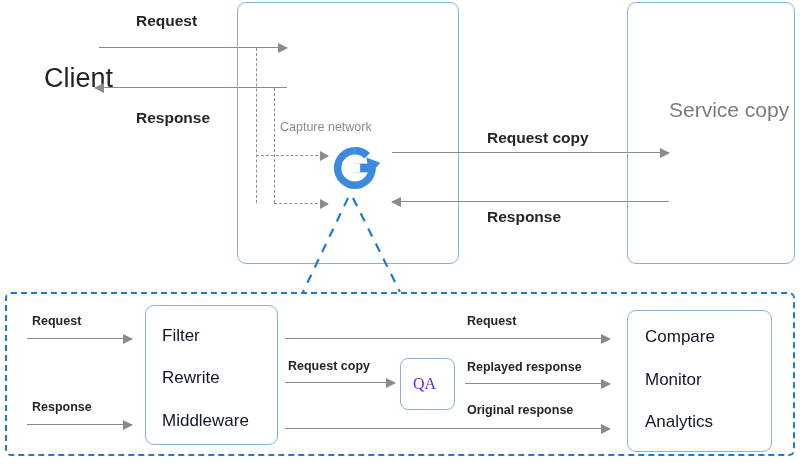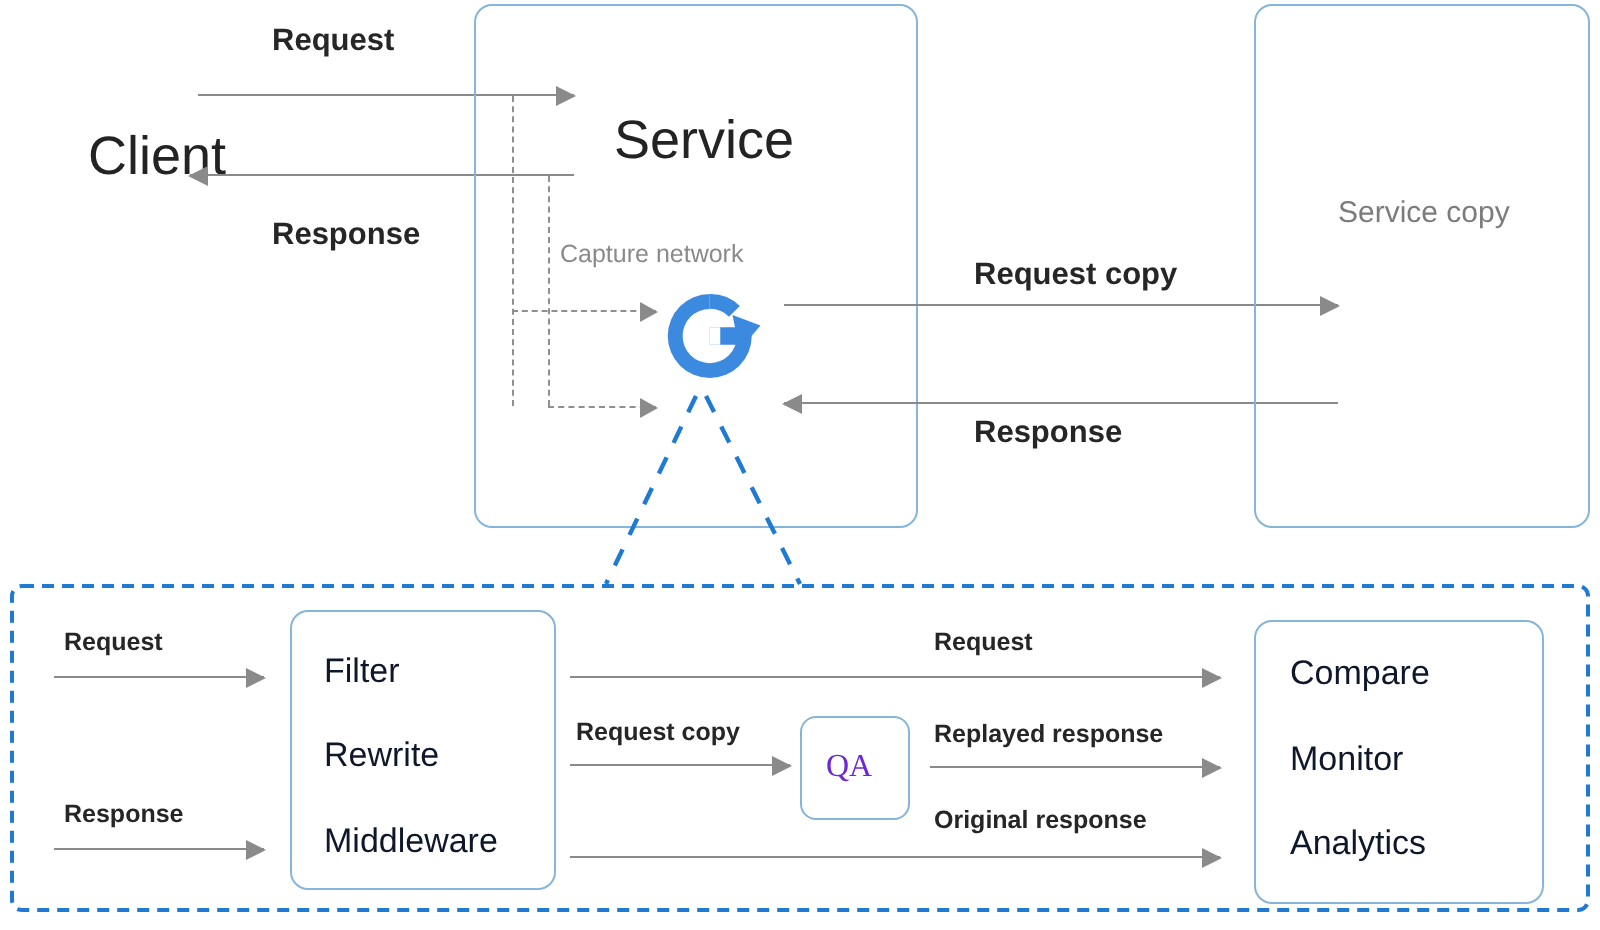--- a/index.html
+++ b/index.html
@@ -35,21 +35,21 @@
   }
 
   
   .lbl {
     position: absolute;
     white-space: nowrap;
     color: #2b2b2b;
     line-height: 1;
   }
   .title-xl   { font-size: 27px; font-weight: 400; color: #232323; }
-  .subtitle   { font-size: 15px; font-weight: 400; color: #7c7c7c; }
+  .subtitle   { font-size: 21px; font-weight: 400; color: #7c7c7c; }
   .flow-lbl   { font-size: 15.5px; font-weight: 600; color: #262626; }
   .flow-lbl-sm{ font-size: 12.5px; font-weight: 600; color: #262626; }
   .capture    { font-size: 12.5px; font-weight: 400; color: #8a8a8a; }
   .item-lbl   { font-size: 17px; font-weight: 400; color: #0f172a; }
   .qa-lbl     { font-size: 16px; font-weight: 400; color: #6d28d9; font-family: Liberation Serif, serif; }
   .watermark  { font-size: 15px; color: #d2d2d2; font-family: "DejaVu Sans", sans-serif; }
 
   
   .arrow {
     position: absolute;
@@ -118,21 +118,20 @@
   <div class="lbl flow-lbl" style="left:136px; top:13px;">Request</div>
 
   <div class="arrow right" style="left:99px; top:47px; width:188px;"></div>
 
   <div class="arrow left" style="left:95px; top:87px; width:192px;"></div>
 
   <div class="lbl flow-lbl" style="left:136px; top:110px;">Response</div>
 
   <div class="box" style="left:237px; top:2px; width:222px; height:262px;"></div>
 
-  <div class="lbl title-xl" style="left:307px; top:57px;">Service</div>
 
   <div class="vdash" style="left:256px; top:48px; height:155px;"></div>
   <div class="vdash" style="left:274px; top:88px; height:115px;"></div>
 
   <div class="hdash arrowhead" style="left:256px; top:155px; width:72px;"></div>
   <div class="hdash arrowhead" style="left:274px; top:203px; width:54px;"></div>
 
   <div class="lbl capture" style="left:280px; top:121px;">Capture network</div>
 
   <div class="logo" style="left:326px; top:140px; width:56px; height:56px;">

